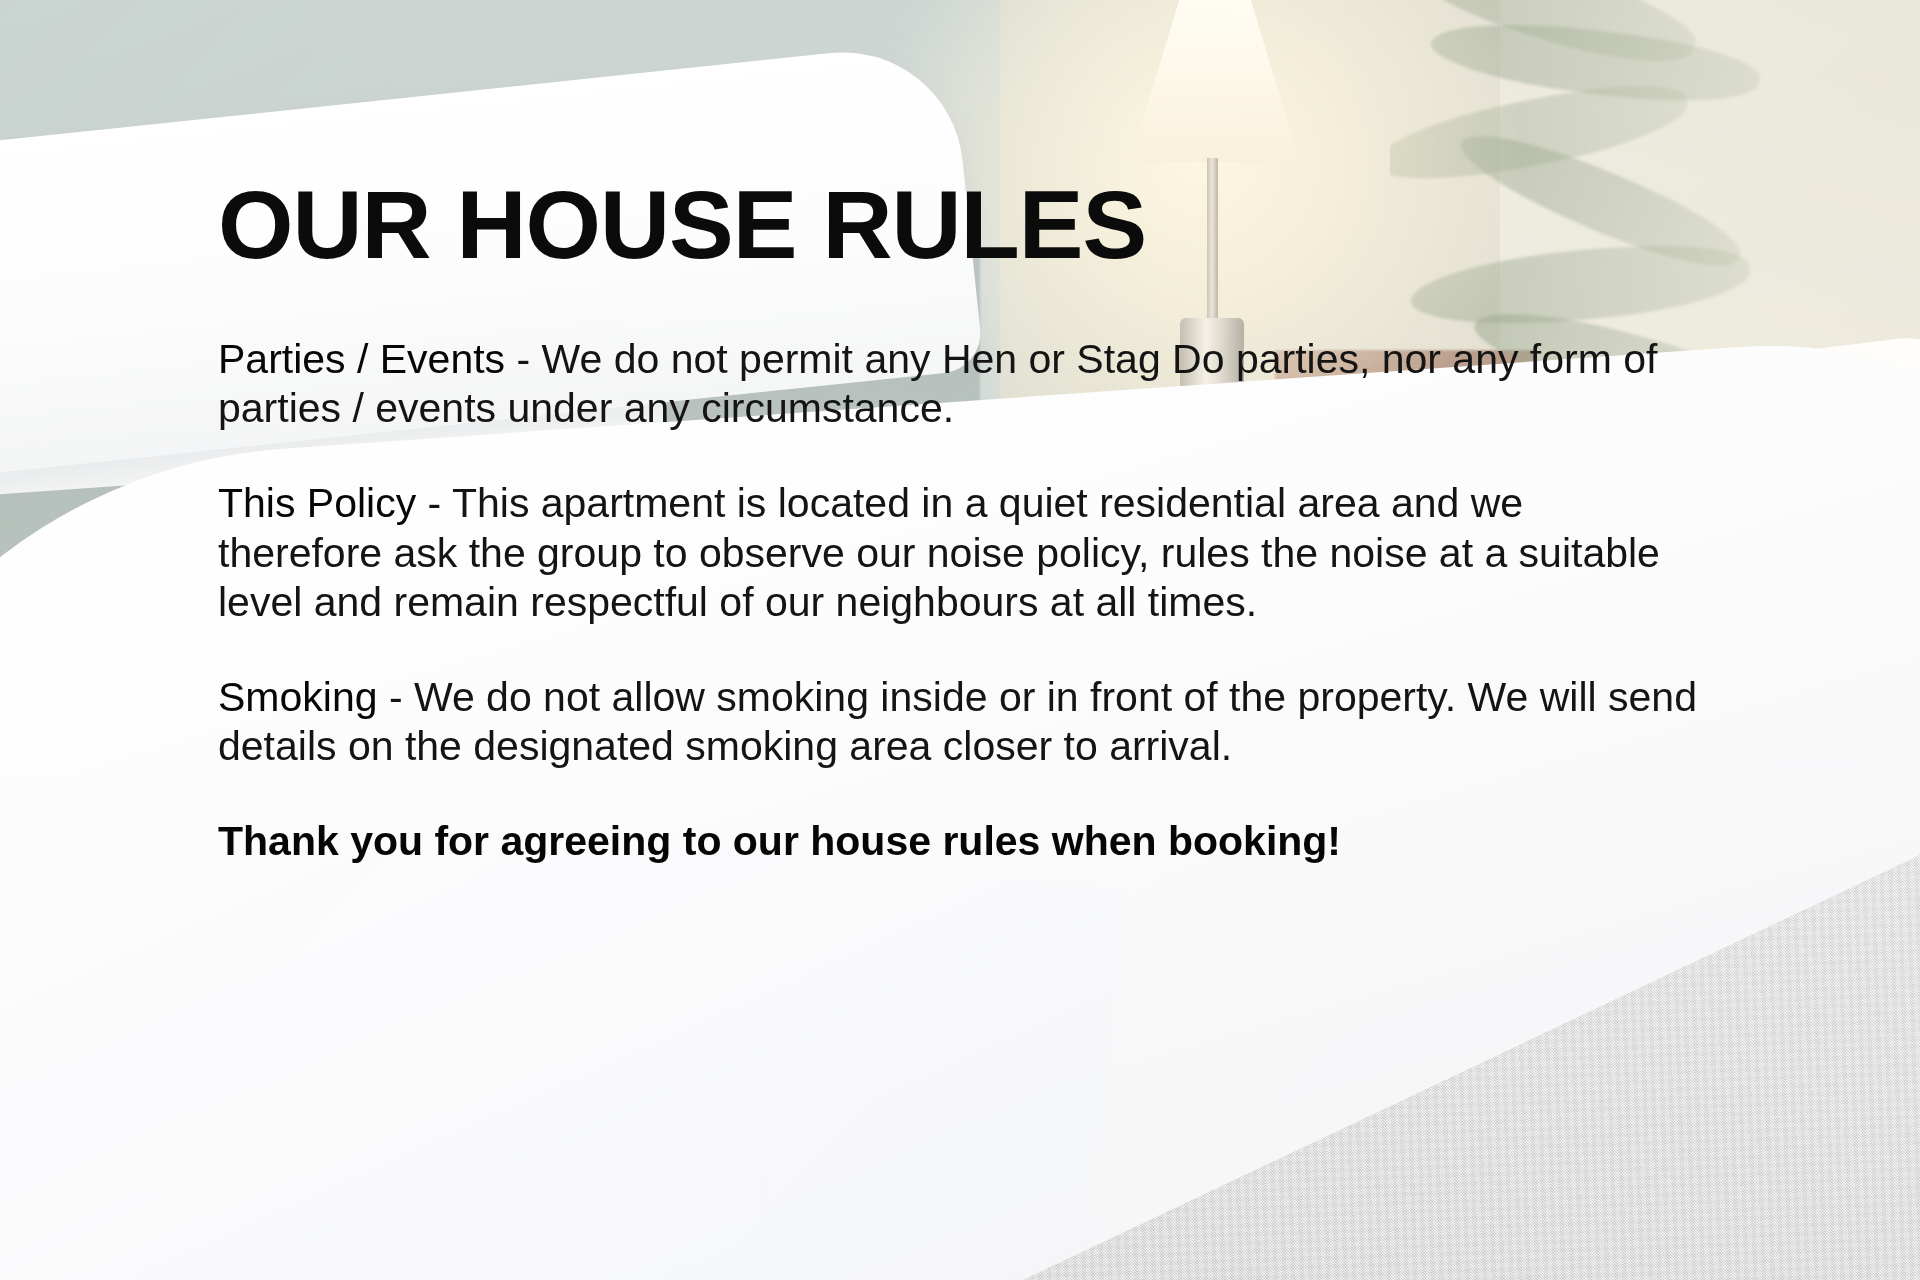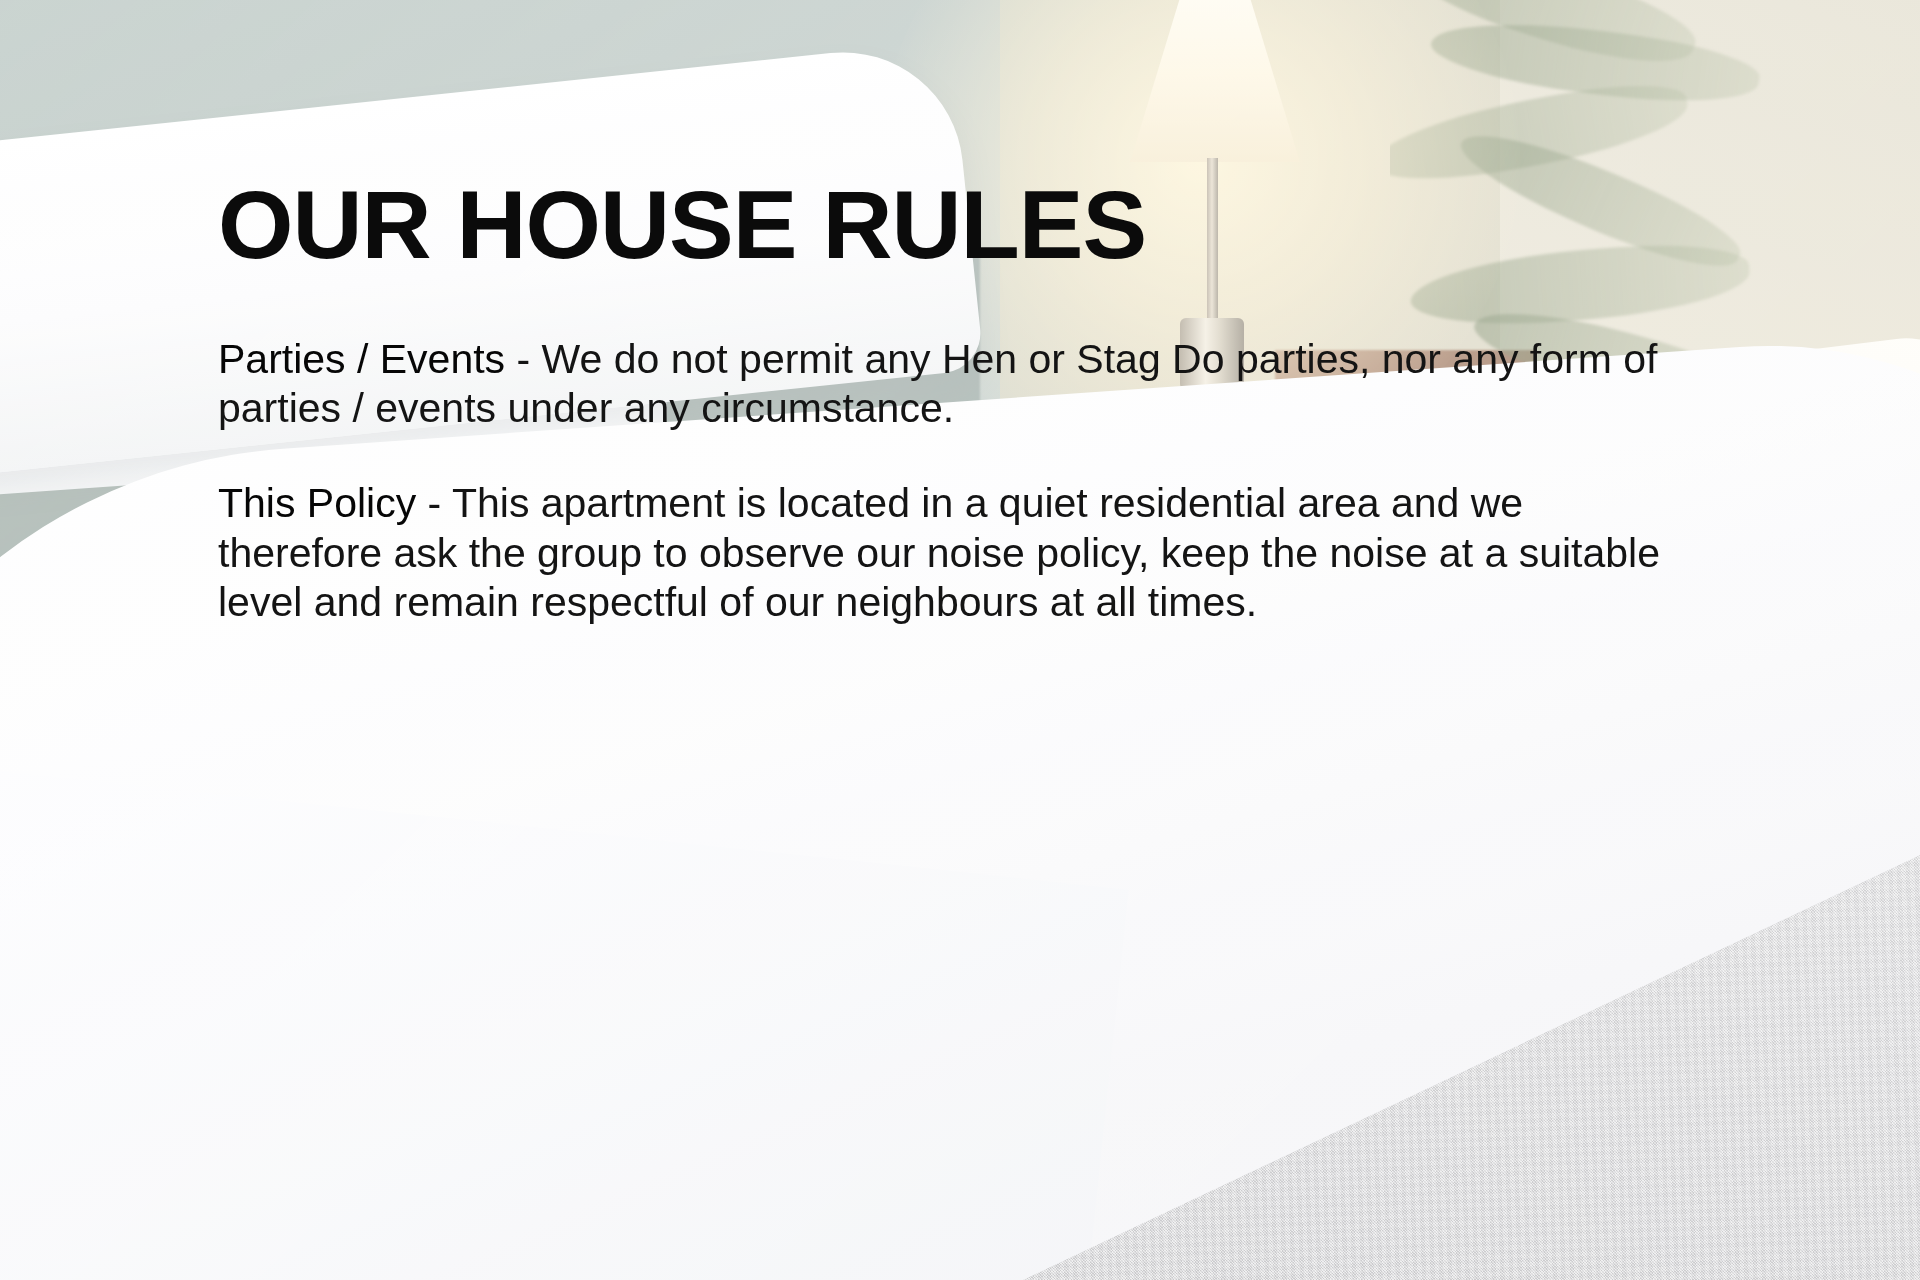--- a/index.html
+++ b/index.html
@@ -286,18 +286,20 @@
 
     <div class="wash"></div>
   </div>
 
   <div class="content">
 
     <h1 class="page-title">OUR HOUSE RULES</h1>
 
     <p class="rule-block parties"><span class="lead">Parties / Events</span><span> - </span><span>We do not permit any Hen or Stag Do parties, nor any form of parties / events under any circumstance.</span></p>
 
-    <p class="rule-block noise"><span class="lead">This Policy</span><span> - </span><span>This apartment is located in a quiet residential area and we therefore ask the group to observe our noise policy, keep the noise at a suitable level and remain respectful of our neighbours at all times.</span></p>
-
-
+    <p class="rule-block noise"><span class="lead">This Policy</span><span> - </span><span>This apartment is located in a quiet residential area and we therefore ask the group to observe our noise policy, rules the noise at a suitable level and remain respectful of our neighbours at all times.</span></p>
+
+    <p class="rule-block smoking"><span class="lead">Smoking</span><span> - </span><span>We do not allow smoking inside or in front of the property. We will send details on the designated smoking area closer to arrival.</span></p>
+
+    <p class="closing">Thank you for agreeing to our house rules when booking!</p>
 
   </div>
 </div>
 
 </body></html>

